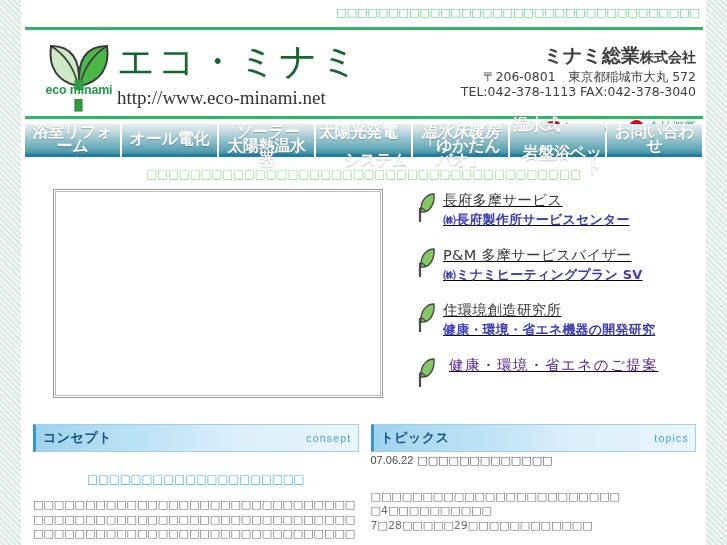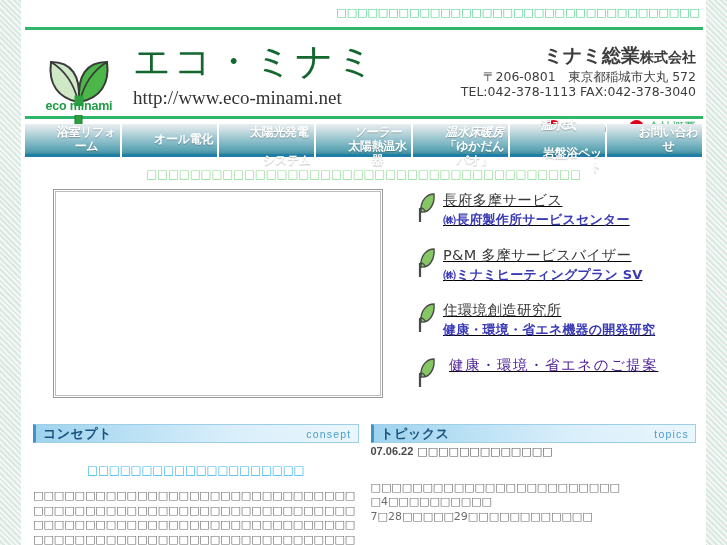--- a/index.html
+++ b/index.html
@@ -31,31 +31,31 @@
     font-family:"DejaVu Sans",sans-serif;
   }
   .greenrule{
     height:3px;background:#2eb66a;margin:0 3px 0 4px;
   }
   
   .header{
     position:relative;height:86px;
   }
   .logo-wrap{
-    position:absolute;left:13px;top:24px;width:90px;height:72px;
+    position:absolute;left:13px;top:8px;width:90px;height:72px;
   }
   .leafmark{position:absolute;left:8px;top:0px;}
   .logo-text{
     position:absolute;left:0;top:45px;width:90px;text-align:center;
     font-size:12.5px;font-weight:bold;color:#1f9b46;
     font-family:"Liberation Sans",sans-serif;
     letter-spacing:-0.2px;
   }
   .brand{
-    position:absolute;left:112px;top:10px;
+    position:absolute;left:96px;top:10px;
   }
   .brand-jp{
     font-size:37px;color:#14672f;letter-spacing:3px;line-height:44px;
     font-family:"DejaVu Sans",sans-serif;font-weight:normal;
     white-space:nowrap;
   }
   .brand-url{
     font-size:19px;color:#333333;line-height:24px;margin-top:2px;
     font-family:"Liberation Serif","DejaVu Serif",serif;
     white-space:nowrap;
@@ -95,26 +95,25 @@
   }
   .navbtn{
     flex:1;position:relative;
     background:linear-gradient(to bottom,#e9eef0 0%,#cfe0e4 18%,#8fc0cb 55%,#5aa3b3 88%,#3f8d9e 100%);
     border-bottom:3px solid #1e7ea8;
     display:flex;align-items:center;justify-content:center;
     cursor:pointer;
     padding:0 3px;box-sizing:border-box;
   }
   .navbtn .t{
-    color:#ffffff;font-size:12px;font-weight:bold;line-height:14px;
+    color:#ffffff;font-size:16px;font-weight:bold;line-height:14px;
     text-align:center;font-family:"DejaVu Sans",sans-serif;
     text-shadow:0 1px 1px rgba(0,0,0,.25);
     white-space:pre-line;
     letter-spacing:-0.3px;
-    margin-left:28px;
   }
   .navbtn .t.two{text-align:right;width:100%;}
   .navbtn .t.two i{display:block;font-style:normal;text-align:left;}
   
   .subnotice{
     text-align:center;color:#8fdc92;font-size:11.5px;margin-top:10px;
     font-family:"DejaVu Sans",sans-serif;white-space:nowrap;overflow:hidden;
   }
   
   .main{
@@ -146,21 +145,21 @@
   }
   .srv.promo .l1{font-size:14.5px;color:#4c1d95;letter-spacing:1.5px;padding-left:6px;}
   .srv.promo .l2{color:#ec2d7a;font-size:14.5px;letter-spacing:0.6px;}
   
   .panels{
     display:flex;margin-top:15px;padding:0 10px 0 12px;gap:12px;box-sizing:border-box;
   }
   .panel{flex:1;min-width:0;}
   .panel.left{max-width:331px;}
   .pnlhead{
-    height:19px;
+    height:28px;
     background:linear-gradient(to right,#9fd3ee 0%,#bfe3f6 35%,#d9eefb 60%,#eaf6fd 100%);
     border:1px solid #9ecfe6;
     border-left:3px solid #3a96c9;
     display:flex;align-items:center;justify-content:space-between;
     padding:0 6px 0 7px;box-sizing:border-box;
   }
   .pnlhead .jp{
     font-size:13px;font-weight:bold;color:#18527d;
     font-family:"DejaVu Sans",sans-serif;letter-spacing:0.5px;
   }
@@ -174,21 +173,21 @@
   .cpt-sub{
     text-align:center;color:#39b6ef;font-size:11.5px;margin-top:20px;
     letter-spacing:0px;
   }
   .cpt-body{
     color:#6b6b6b;font-size:11px;line-height:14.5px;margin-top:12px;
     word-break:break-all;
   }
   .tpc-list{margin-top:2px;}
   .tpc-row{
-    font-size:11px;color:#555555;line-height:13.5px;white-space:nowrap;font-weight:bold;
+    font-size:11px;color:#555555;line-height:13.5px;white-space:nowrap;
   }
   .tpc-row .dt{
     font-family:"Liberation Sans",sans-serif;color:#4a4a4a;margin-right:4px;
   }
   .tpc-body{
     color:#6b6b6b;font-size:11px;line-height:14.5px;margin-top:22px;
   }
   .tpc-body div{white-space:nowrap;overflow:hidden;}
 </style>
 </head>
@@ -246,29 +245,29 @@
   <div class="hdr-rule"></div>
 
   <div class="nav">
     <div class="navbtn">
       <span class="t tofu">浴室リフォーム</span>
     </div>
     <div class="navbtn">
       <span class="t tofu">オール電化</span>
     </div>
     <div class="navbtn">
+      <span class="t tofu">
+        <i>ソーラー</i>
+        <span>太陽熱温水器</span>
+      </span>
+    </div>
+    <div class="navbtn">
       <span class="t two tofu">
         <i>太陽光発電</i>
         <span>システム</span>
-      </span>
-    </div>
-    <div class="navbtn">
-      <span class="t tofu">
-        <i>ソーラー</i>
-        <span>太陽熱温水器</span>
       </span>
     </div>
     <div class="navbtn">
       <span class="t tofu">
         <i>温水床暖房</i>
         <span>「ゆかだんバオ」</span>
       </span>
     </div>
     <div class="navbtn">
       <span class="t two tofu">

